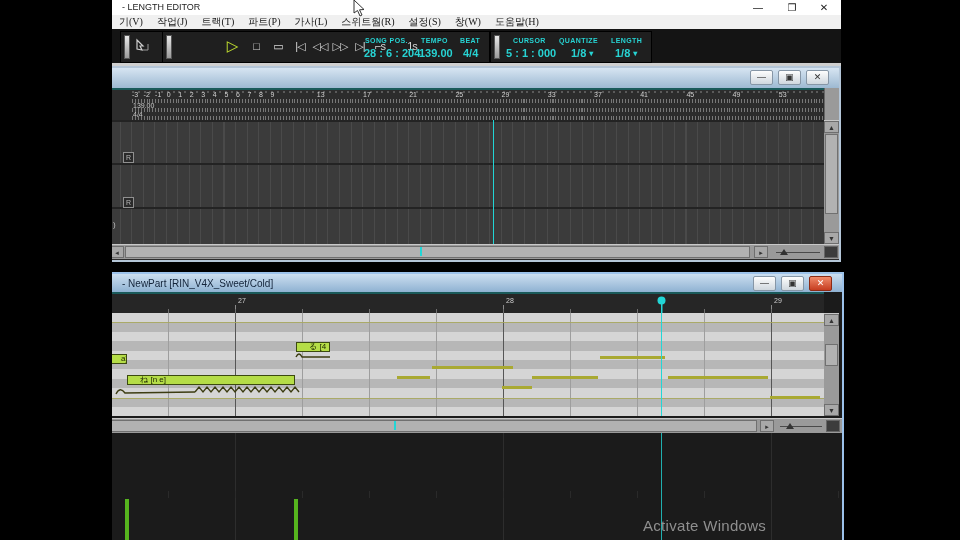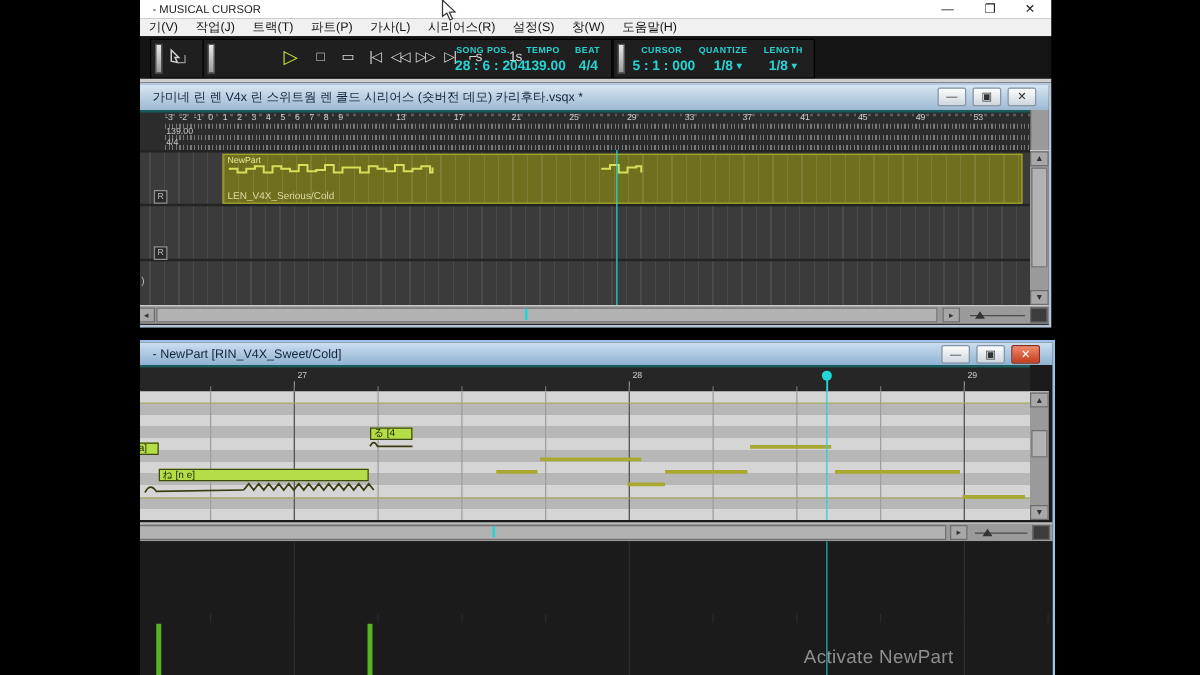--- a/index.html
+++ b/index.html
@@ -4,21 +4,21 @@
 <style>
   html,body{margin:0;padding:0;}
   body{width:960px;height:540px;background:#000;position:relative;overflow:hidden;
        font-family:"Liberation Sans",sans-serif;-webkit-font-smoothing:none;}
   .abs{position:absolute;}
   
   #titlebar{left:106px;top:0;width:735px;height:15px;background:#ffffff;}
   #app-title{left:16px;top:2px;font-size:9px;color:#1c1c1c;white-space:nowrap;}
   .win-ctl{top:1px;width:22px;height:13px;text-align:center;font-size:10px;color:#222;line-height:13px;cursor:default;}
   #menubar{left:106px;top:15px;width:735px;height:14px;background:#f0f0f0;display:flex;align-items:center;padding-left:6px;box-sizing:border-box;}
-  .menu-item{font-size:10px;color:#151515;padding:0 7px;white-space:nowrap;}
+  .menu-item{font-size:10px;color:#151515;padding:0 7px;white-space:nowrap;font-family:Liberation Serif, serif;}
   #toolbar{left:106px;top:29px;width:735px;height:34px;background:#141414;}
   .tb-group{position:absolute;top:2px;height:30px;background:#1f1f1f;border:1px solid #000;}
   .grip{position:absolute;top:3px;width:4px;height:22px;background:linear-gradient(180deg,#e8e8e8,#9a9a9a);border:1px solid #555;}
   .tbtn{position:absolute;top:5px;height:19px;color:#d8d8d8;font-size:11px;line-height:19px;text-align:center;letter-spacing:-1px;white-space:nowrap;}
   .tbtn.play{color:#c6e430;font-size:15px;line-height:17px;}
   .tb-label{position:absolute;top:5px;font-size:7px;font-weight:bold;letter-spacing:.4px;color:#27d3d3;white-space:nowrap;}
   .tb-value{position:absolute;top:15px;font-size:11px;font-weight:bold;color:#27d3d3;white-space:nowrap;}
   .dd-arrow{font-size:8px;vertical-align:1px;}
   #toolbar-edge{left:106px;top:63px;width:735px;height:3px;background:#cfcfcf;}
   
@@ -65,51 +65,51 @@
   #p-ruler{left:0;top:18px;width:716px;height:21px;background:#262626;border-top:2px solid #1a5a5a;box-sizing:border-box;}
   .p-rlabel{position:absolute;top:3px;font-size:7px;color:#cccccc;}
   .p-tick{position:absolute;bottom:0;width:1px;background:#8a8a8a;}
   #p-grid{left:0;top:39px;width:716px;height:103px;overflow:hidden;
       background:repeating-linear-gradient(180deg,#d5d5d5 0 9.4px,#b7b7b7 9.4px 18.8px);}
   .vline{position:absolute;top:0;bottom:0;width:1px;}
   .vline.beat{background:#9e9e9e;}
   .vline.measure{background:#565656;}
   .octave-line{position:absolute;left:0;right:0;height:1px;background:#a8a85a;opacity:.85;}
   .note{position:absolute;height:10px;background:#b5dd47;border:1px solid #3c4a10;box-sizing:border-box;
-      font-size:8px;line-height:8px;color:#1c2400;white-space:nowrap;overflow:hidden;padding-left:2px;}
+      font-size:8px;line-height:8px;color:#1c2400;white-space:nowrap;overflow:hidden;padding-left:12px;}
   .ghost-note{position:absolute;height:3px;background:#a9a932;}
   #p-vscroll{left:716px;top:39px;width:15px;height:103px;}
   #p-hscroll{left:0;top:144px;width:734px;height:15px;}
   #p-param{left:0;top:159px;width:734px;height:109px;background:#1b1b1b;overflow:hidden;}
   .param-mline{position:absolute;top:0;bottom:0;width:1px;background:#2d2d2d;}
   .param-btick{position:absolute;top:58px;height:7px;width:1px;background:#2a2a2a;}
   .ctrl-bar{position:absolute;width:4px;background:#56b41e;}
   #watermark{left:643px;top:517px;font-size:15px;color:#8f8f8f;letter-spacing:.3px;}
   #black-band{left:0;top:0;width:112px;height:540px;background:#000;}
   #right-black{left:845px;top:0;width:115px;height:540px;background:#000;}
   #cursor-arrow{left:352px;top:0;}
   svg{display:block;}
 </style>
 </head>
 <body>
 
 <div class="abs" id="titlebar">
-  <span class="abs" id="app-title">- MUSICAL CURSOR</span>
+  <span class="abs" id="app-title">- LENGTH EDITOR</span>
   <span class="abs win-ctl" style="right:72px">—</span>
   <span class="abs win-ctl" style="right:38px">❐</span>
   <span class="abs win-ctl" style="right:6px">✕</span>
 </div>
 
 <div class="abs" id="menubar">
     <span class="menu-item">기(V)</span>
     <span class="menu-item">작업(J)</span>
     <span class="menu-item">트랙(T)</span>
     <span class="menu-item">파트(P)</span>
     <span class="menu-item">가사(L)</span>
-    <span class="menu-item">시리어스(R)</span>
+    <span class="menu-item">스위트웜(R)</span>
     <span class="menu-item">설정(S)</span>
     <span class="menu-item">창(W)</span>
     <span class="menu-item">도움말(H)</span>
   </div>
 
 <div class="abs" id="toolbar">
   <div class="tb-group" style="left:14px;width:44px;">
     <div class="grip" style="left:3px;"></div>
     <div class="tbtn" style="left:12px;width:26px;">
       <svg width="18" height="16" viewBox="0 0 18 16">
@@ -145,21 +145,20 @@
     <span class="tb-label" style="left:68px">QUANTIZE</span>
     <span class="tb-value" style="left:80px"><span>1/8</span> <span class="dd-arrow">▾</span></span>
     <span class="tb-label" style="left:120px">LENGTH</span>
     <span class="tb-value" style="left:124px"><span>1/8</span> <span class="dd-arrow">▾</span></span>
   </div>
 </div>
 <div class="abs" id="toolbar-edge"></div>
 
 <div class="abs child-win" id="track-win">
   <div class="child-title">
-    <span class="child-title-text">가미네 린 렌 V4x 린 스위트웜 렌 쿨드 시리어스 (숏버전 데모) 카리후타.vsqx *</span>
     <span class="cbtns" id="track-win-btns">
         <span class="cbtn">—</span>
         <span class="cbtn">▣</span>
         <span class="cbtn">✕</span>
       </span>
   </div>
 
   <div class="abs" id="t-ruler">
     <div class="tick-strip" style="top:1px;background:repeating-linear-gradient(90deg,#5a5a5a 0 2px,transparent 2px 5.8px);height:2px;"></div>
     <div id="t-ruler-labels">
@@ -194,27 +193,20 @@
     <span class="t-rsmall" style="top:21px;">4/4</span>
     <div class="tick-strip" style="top:26px;"></div>
   </div>
   <div class="abs" id="t-rulerbox-r"></div>
 
   <div class="abs" id="t-grid">
     <div class="t-row-sep" style="top:0px"></div>
     <div class="t-row-sep" style="top:43px"></div>
     <div class="t-row-sep" style="top:87px"></div>
 
-    <div class="part" id="part-1" style="top:3px;height:40px;">
-      <span class="part-label">NewPart</span>
-      <svg id="melody-1" width="638" height="38">
-          <path d="M4,11 H11 V14 H18 V11 H25 V9 H32 V14 H39 V9 H46 V11 H53 V13 H60 V8 H67 V13 H74 V12 H81 V8 H88 V14 H95 V10 H102 V10 H109 V14 H116 V9 H123 V11 H130 V13 H137 V8 H144 V13 H151 V11 H158 V9 H165 V14 H167 V10M302,11 H309 V8 H316 V14 H323 V10 H330 V9 H334 V14" fill="none" stroke="#d4e05c" stroke-width="1.6"></path>
-        </svg>
-      <span class="track-name">LEN_V4X_Serious/Cold</span>
-    </div>
 
     <div class="rec-box" style="top:32px">R</div>
     <div class="rec-box" style="top:77px">R</div>
     <span class="abs" style="left:5px;top:100px;font-size:8px;color:#bdbdbd;">)</span>
     <div class="playhead" id="t-playhead" style="top: 0px; height: 124px; left: 385px;"></div>
   </div>
 
   <div class="abs scrollbar" id="t-vscroll">
     <div class="sb-btn" style="left:0;top:0;width:15px;height:12px;line-height:11px;">▲</div>
     <div class="sb-thumb" style="left:1px;top:13px;width:13px;height:80px;"></div>
@@ -344,20 +336,20 @@
         <div class="param-btick" style="left: 730px;"></div>
       </div>
     <div id="param-bars">
         <div class="ctrl-bar" style="left: 17px; top: 66px; height: 43px;"></div>
         <div class="ctrl-bar" style="left: 186px; top: 66px; height: 43px;"></div>
       </div>
     <div class="playhead" id="param-playhead" style="top: 0px; height: 109px; opacity: 0.8; left: 553px;"></div>
   </div>
 </div>
 
-<span class="abs" id="watermark">Activate NewPart</span>
+<span class="abs" id="watermark">Activate Windows</span>
 
 <div class="abs" id="black-band"></div>
 <div class="abs" id="right-black"></div>
 
 <svg class="abs" id="cursor-arrow" width="14" height="18">
   <path d="M2 0 L2 13 L5.5 10.5 L8 16 L10 15 L7.5 9.8 L12 9.5 Z" fill="#fff" stroke="#333" stroke-width="1"></path>
 </svg>
 
 </body></html>

